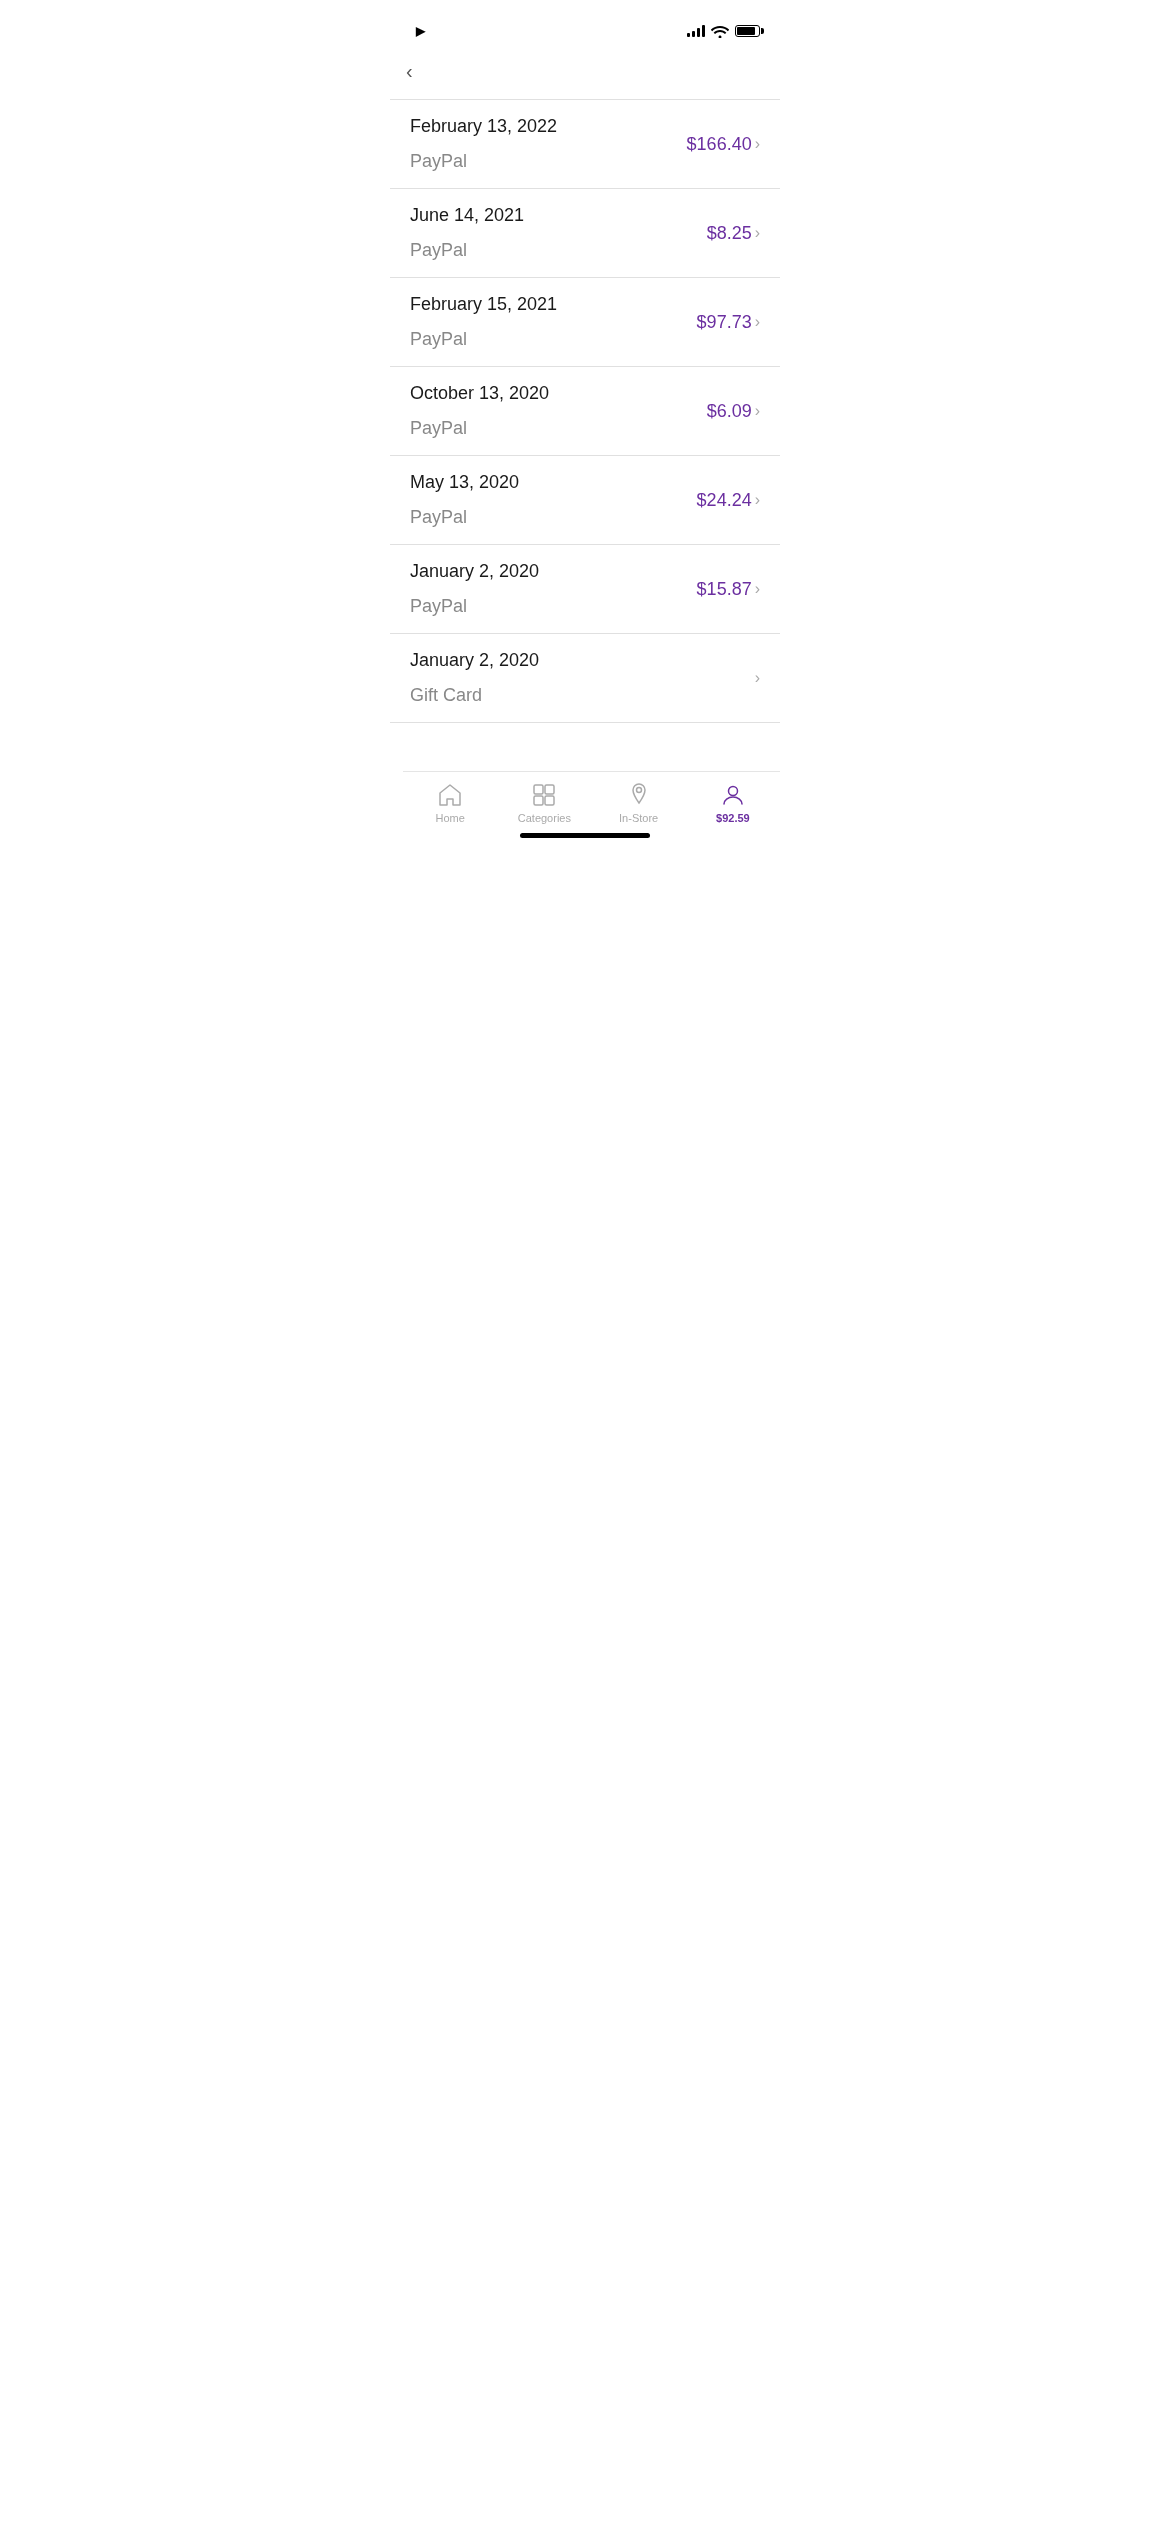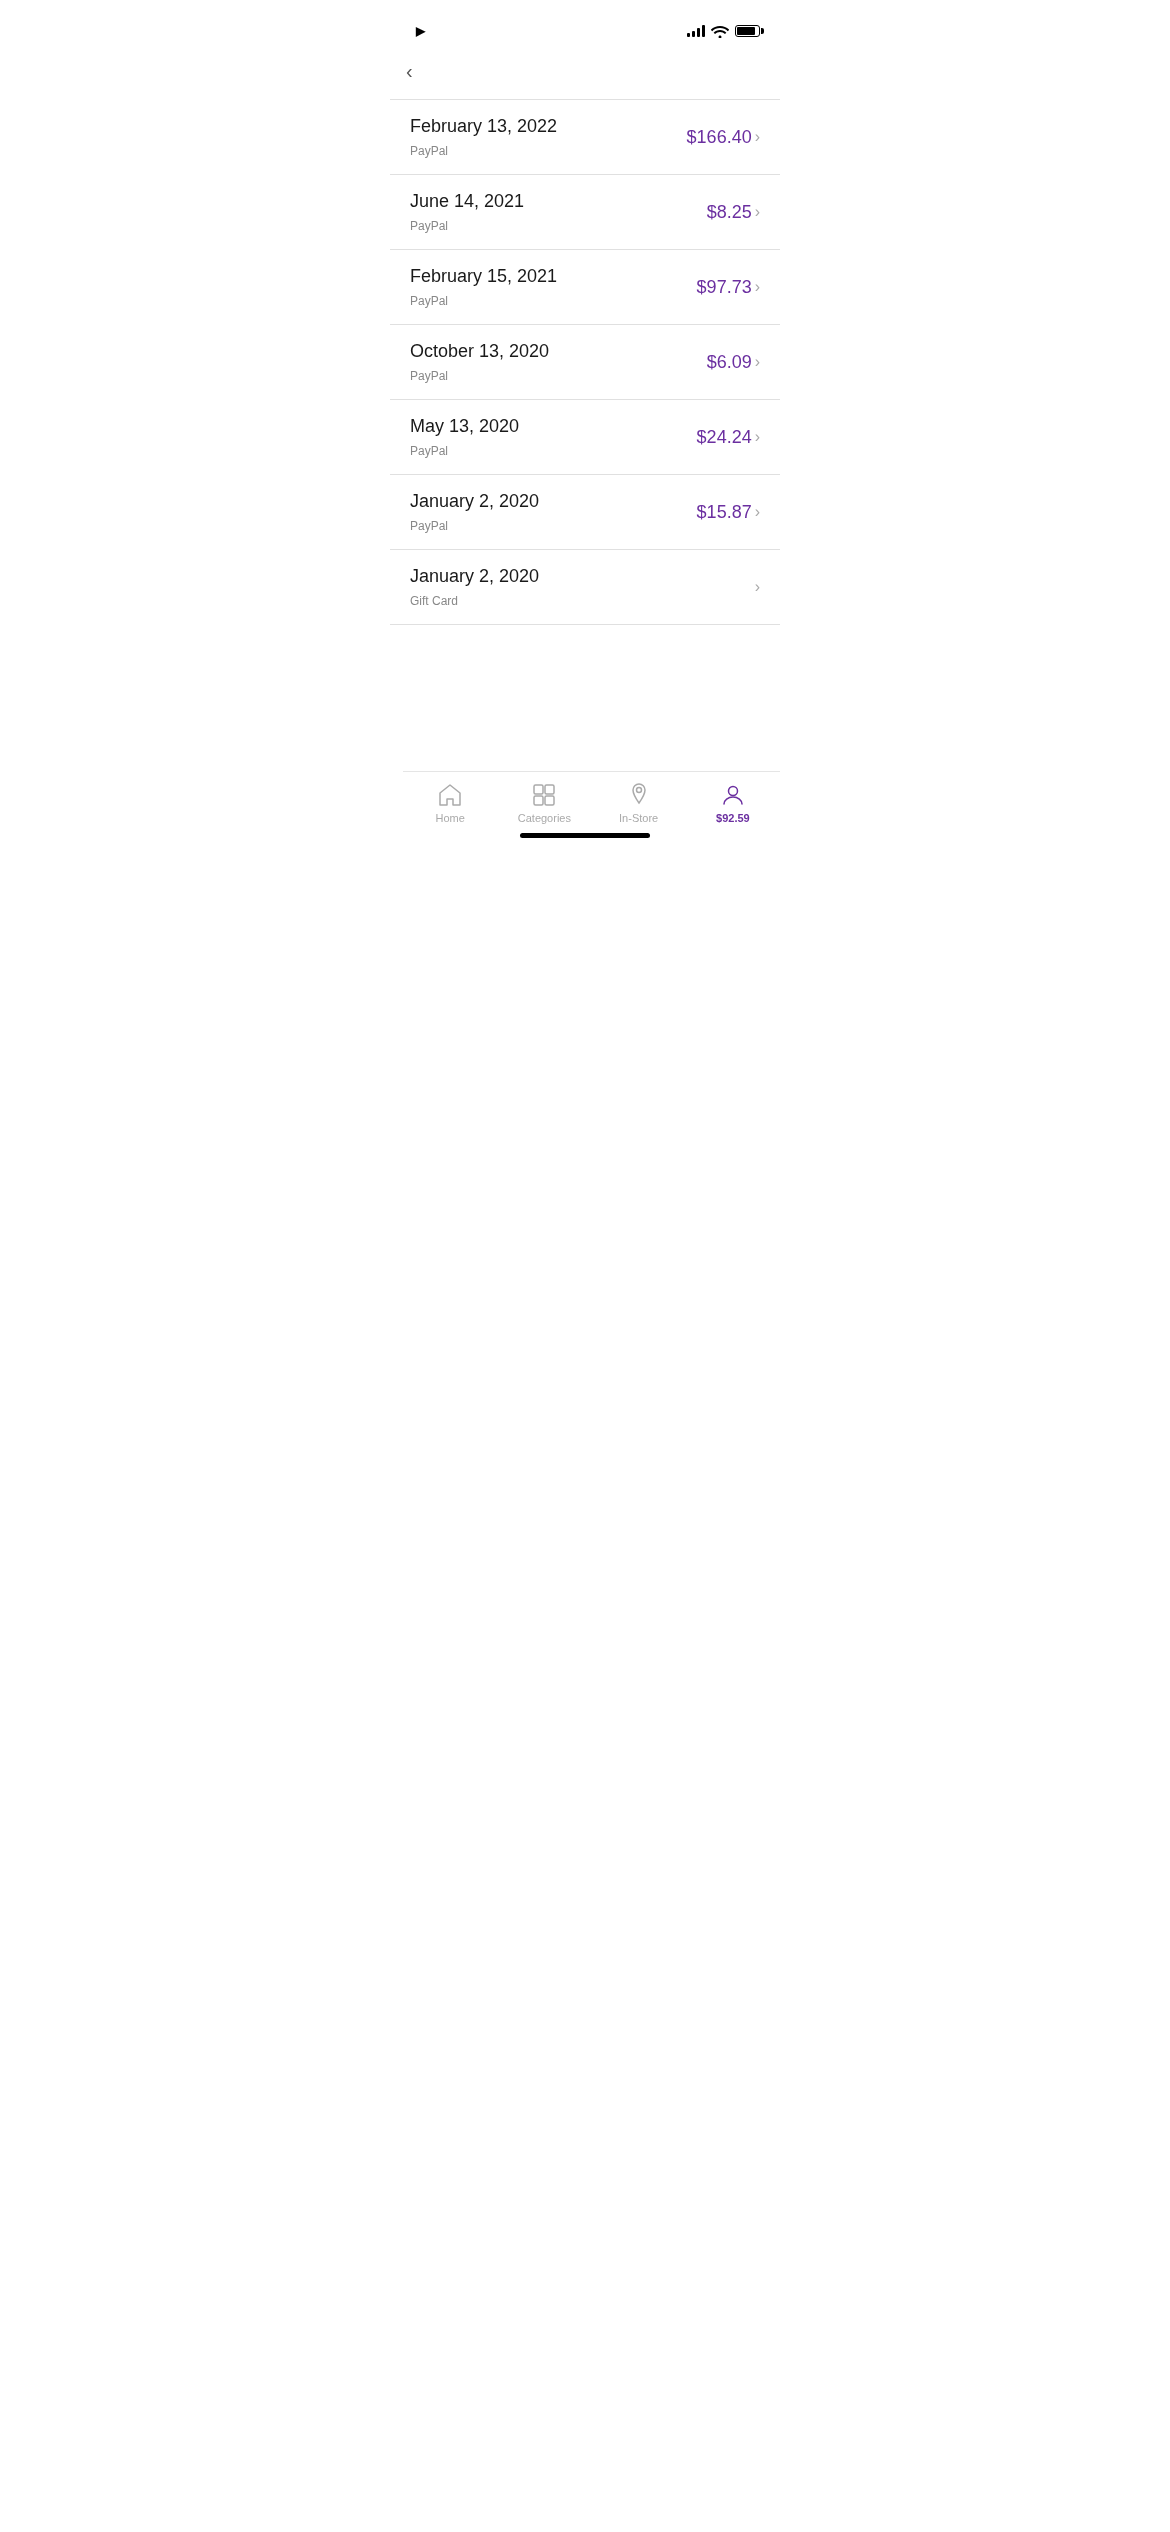--- a/index.html
+++ b/index.html
@@ -138,31 +138,31 @@
       justify-content: space-between;
       align-items: center;
       padding: 16px 20px 16px 20px;
       border-bottom: 1px solid #e0e0e0;
       cursor: pointer;
     }
 
     .history-item-left {
       display: flex;
       flex-direction: column;
-      gap: 7px;
+      gap: 14px;
     }
 
     .history-date {
       font-size: 18px;
       font-weight: 400;
       color: #1a1a1a;
     }
 
     .history-method {
-      font-size: 12px;
+      font-size: 18px;
       color: #888;
     }
 
     .history-item-right {
       display: flex;
       align-items: center;
       gap: 3px;
     }
 
     .history-amount {

